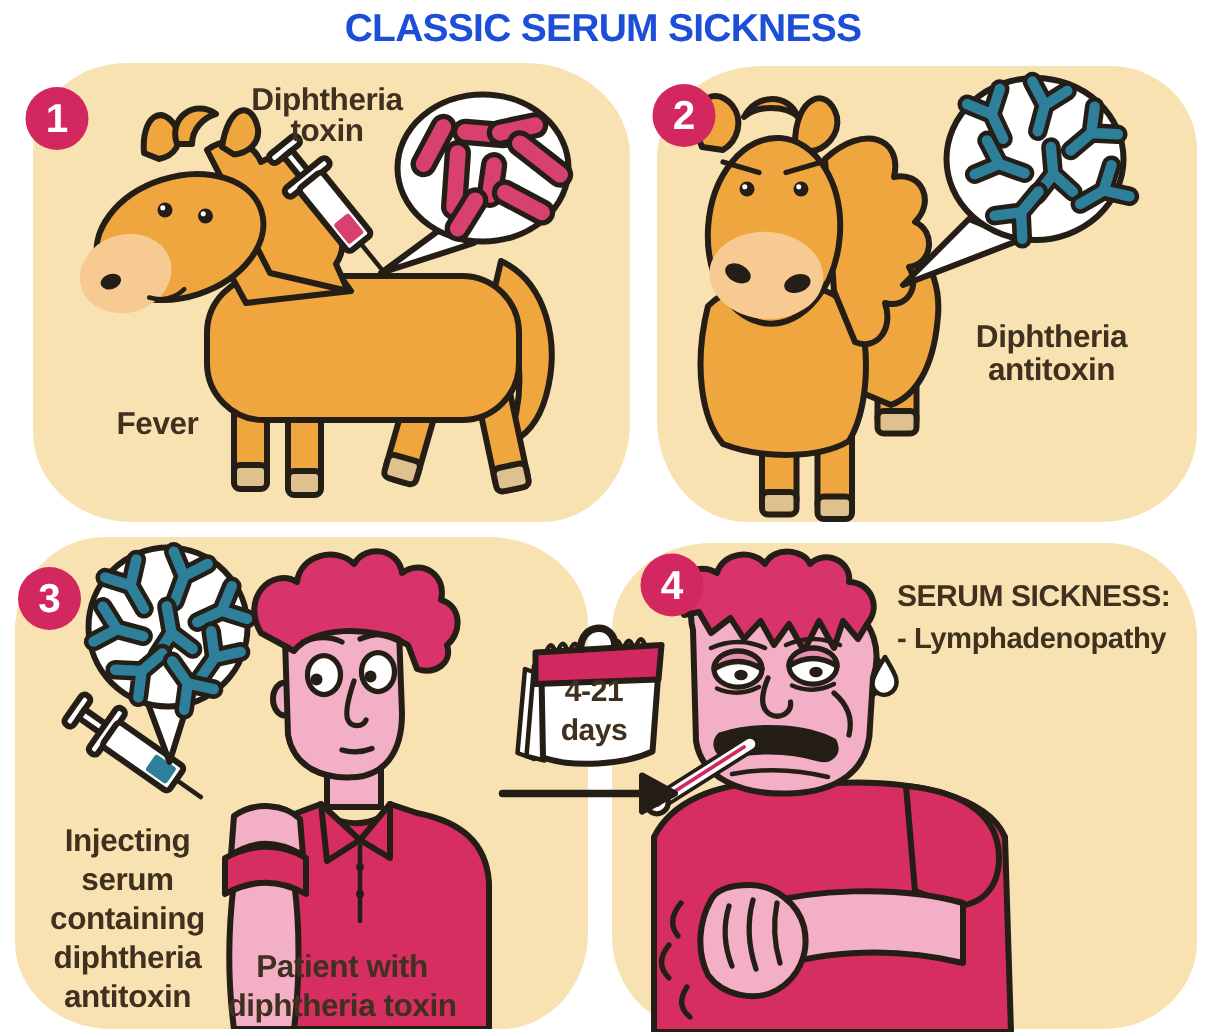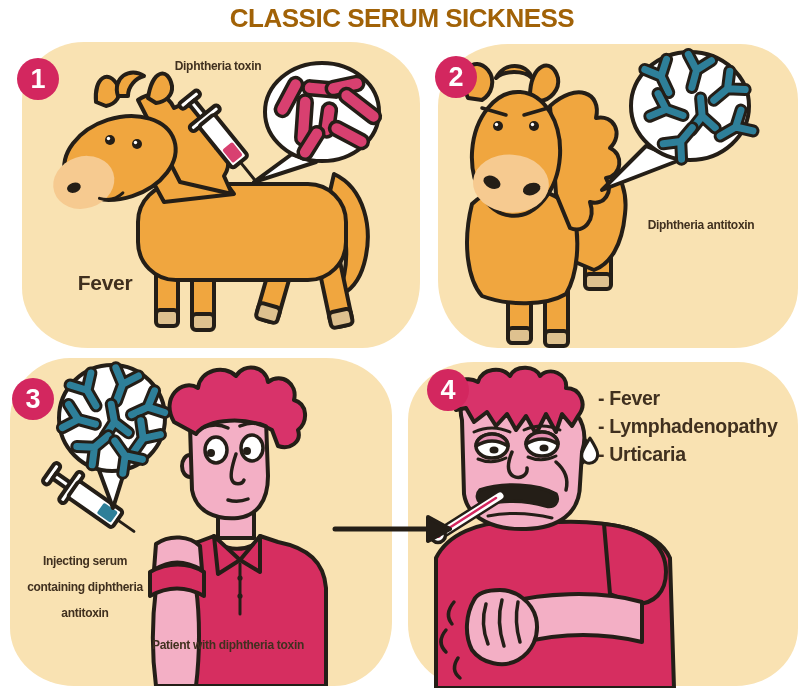--- a/index.html
+++ b/index.html
@@ -1,30 +1,30 @@
 <!DOCTYPE html>
 <html style="--panel-bg: #F9E2B2; --badge: #D3275F; --horse-body: #F0A63F; --horse-muzzle: #F6CA90; --hoof: #DEC18F; --bacteria: #D84070; --antibody: #2E7F99; --skin: #F3AFC5; --skin-shade: #E68FB2; --hair: #D8336A; --shirt: #D62E60; --calendar-band: #D3275F; --text: #40301F;"><head>
 <meta charset="utf-8">
 <style>
   html,body{margin:0;padding:0;background:#fff;}
   body{width:804px;height:690px;position:relative;overflow:hidden;
        font-family:"Liberation Sans","DejaVu Sans",sans-serif;}
   .stage{position:absolute;inset:0;}
   .title{position:absolute;left:0;right:0;top:3px;text-align:center;
-         font-size:26px;font-weight:bold;letter-spacing:-0.5px;color:#a16207;}
+         font-size:26px;font-weight:bold;letter-spacing:-0.5px;color:#1d4ed8;}
   .panel{position:absolute;background:var(--panel-bg,#F9E2B2);}
   .p1{left:22px;top:42px;width:398px;height:306px;border-radius:62px 70px 58px 66px / 58px 62px 66px 60px;}
   .p2{left:438px;top:44px;width:360px;height:304px;border-radius:70px 58px 64px 60px / 62px 56px 60px 68px;}
   .p3{left:10px;top:358px;width:382px;height:328px;border-radius:60px 66px 58px 64px / 62px 58px 64px 58px;}
   .p4{left:408px;top:362px;width:390px;height:324px;border-radius:66px 60px 62px 58px / 58px 64px 58px 62px;}
   .panel svg{position:absolute;left:0;top:0;}
   .badge{position:absolute;width:42px;height:42px;border-radius:50%;
          background:var(--badge,#D3275F);color:#fff;font-weight:bold;font-size:27px;
          display:flex;align-items:center;justify-content:center;z-index:5;}
-  .lbl{position:absolute;color:var(--text,#40301F);font-weight:bold;font-size:12px;
+  .lbl{position:absolute;color:var(--text,#40301F);font-weight:bold;font-size:21px;
        line-height:21px;text-align:center;z-index:4;letter-spacing:-0.3px;}
   .sym-block{position:absolute;left:598px;top:384px;width:206px;text-align:left;z-index:4;
              color:var(--text,#40301F);font-weight:bold;letter-spacing:-0.3px;}
   .sym-head{font-size:20px;line-height:28px;}
   .sym-item{font-size:19.5px;line-height:28px;}
   .overlay{position:absolute;z-index:6;}
   
   .ink{stroke:#241E17;stroke-width:4;stroke-linejoin:round;stroke-linecap:round;}
   .thin{stroke-width:3;} .t35{stroke-width:3.5;} .nf{fill:none;} .nos{stroke:none;}
   .horse{fill:var(--horse-body,#F0A63F);}
@@ -263,25 +263,38 @@
       <span>4</span>
     </div>
 
   <div class="lbl" style="left:158px;top:56px;width:120px">Diphtheria toxin</div>
   <div class="lbl" style="left:55px;top:272px;width:100px;font-size:21px">Fever</div>
   <div class="lbl" style="left:616px;top:214px;width:170px;line-height:22px">Diphtheria antitoxin</div>
   <div class="lbl" style="left:143px;top:632px;width:170px;line-height:26px">Patient with diphtheria toxin</div>
   <div class="lbl" style="left:25px;top:548px;width:120px;line-height:26px">Injecting serum containing diphtheria antitoxin</div>
 
   <div class="sym-block">
-    <div class="sym-item">- Fever</div>
+    <div class="sym-head">SERUM SICKNESS:</div>
     <div class="sym-item">- Lymphadenopathy</div>
-    <div class="sym-item">- Urticaria</div>
-  </div>
-
+  </div>
+
+  <div class="overlay" style="left:336px;top:404px;width:118px;height:124px">
+    <svg width="118" height="124" viewBox="0 0 118 124">
+      <g class="ink">
+        <path class="wht thin" d="M14,42 L9,98 L20,102 L25,46 Z"></path>
+        <path class="wht thin" d="M20,40 L15,100 L27,103 L31,44 Z"></path>
+        <path class="wht" d="M25,46 C60,39 89,39 103,43 L99,97 C80,106 46,108 26,101 Z"></path>
+        <path class="band" d="M21,31 L105,26 L103,49 L21,52 Z"></path>
+        <path class="nf thin" d="M28,31 q3,-9 6,-1 M36,30 q3,-9 6,-1 M44,30 q3,-9 6,-1"></path>
+        <path class="nf thin" d="M72,28 q3,-9 6,-1 M80,28 q3,-9 6,-1 M88,27 q3,-9 6,-1"></path>
+        <path class="nf" d="M51,29 C51,11 74,10 74,27" style="stroke-width:5"></path>
+      </g>
+    </svg>
+    <div class="lbl" style="left:18px;top:44px;width:84px;line-height:26px;font-size:20px">4-21 days</div>
+  </div>
   <svg class="overlay" style="left:330px;top:512px" width="122" height="34" viewBox="0 0 122 34">
     <g class="ink">
       <line x1="5" y1="17" x2="100" y2="17" style="stroke-width:5"></line>
       <path class="dark" d="M98,5 L120,17 L98,29 Z"></path>
     </g>
   </svg>
 
 </div>
 
 </body></html>

